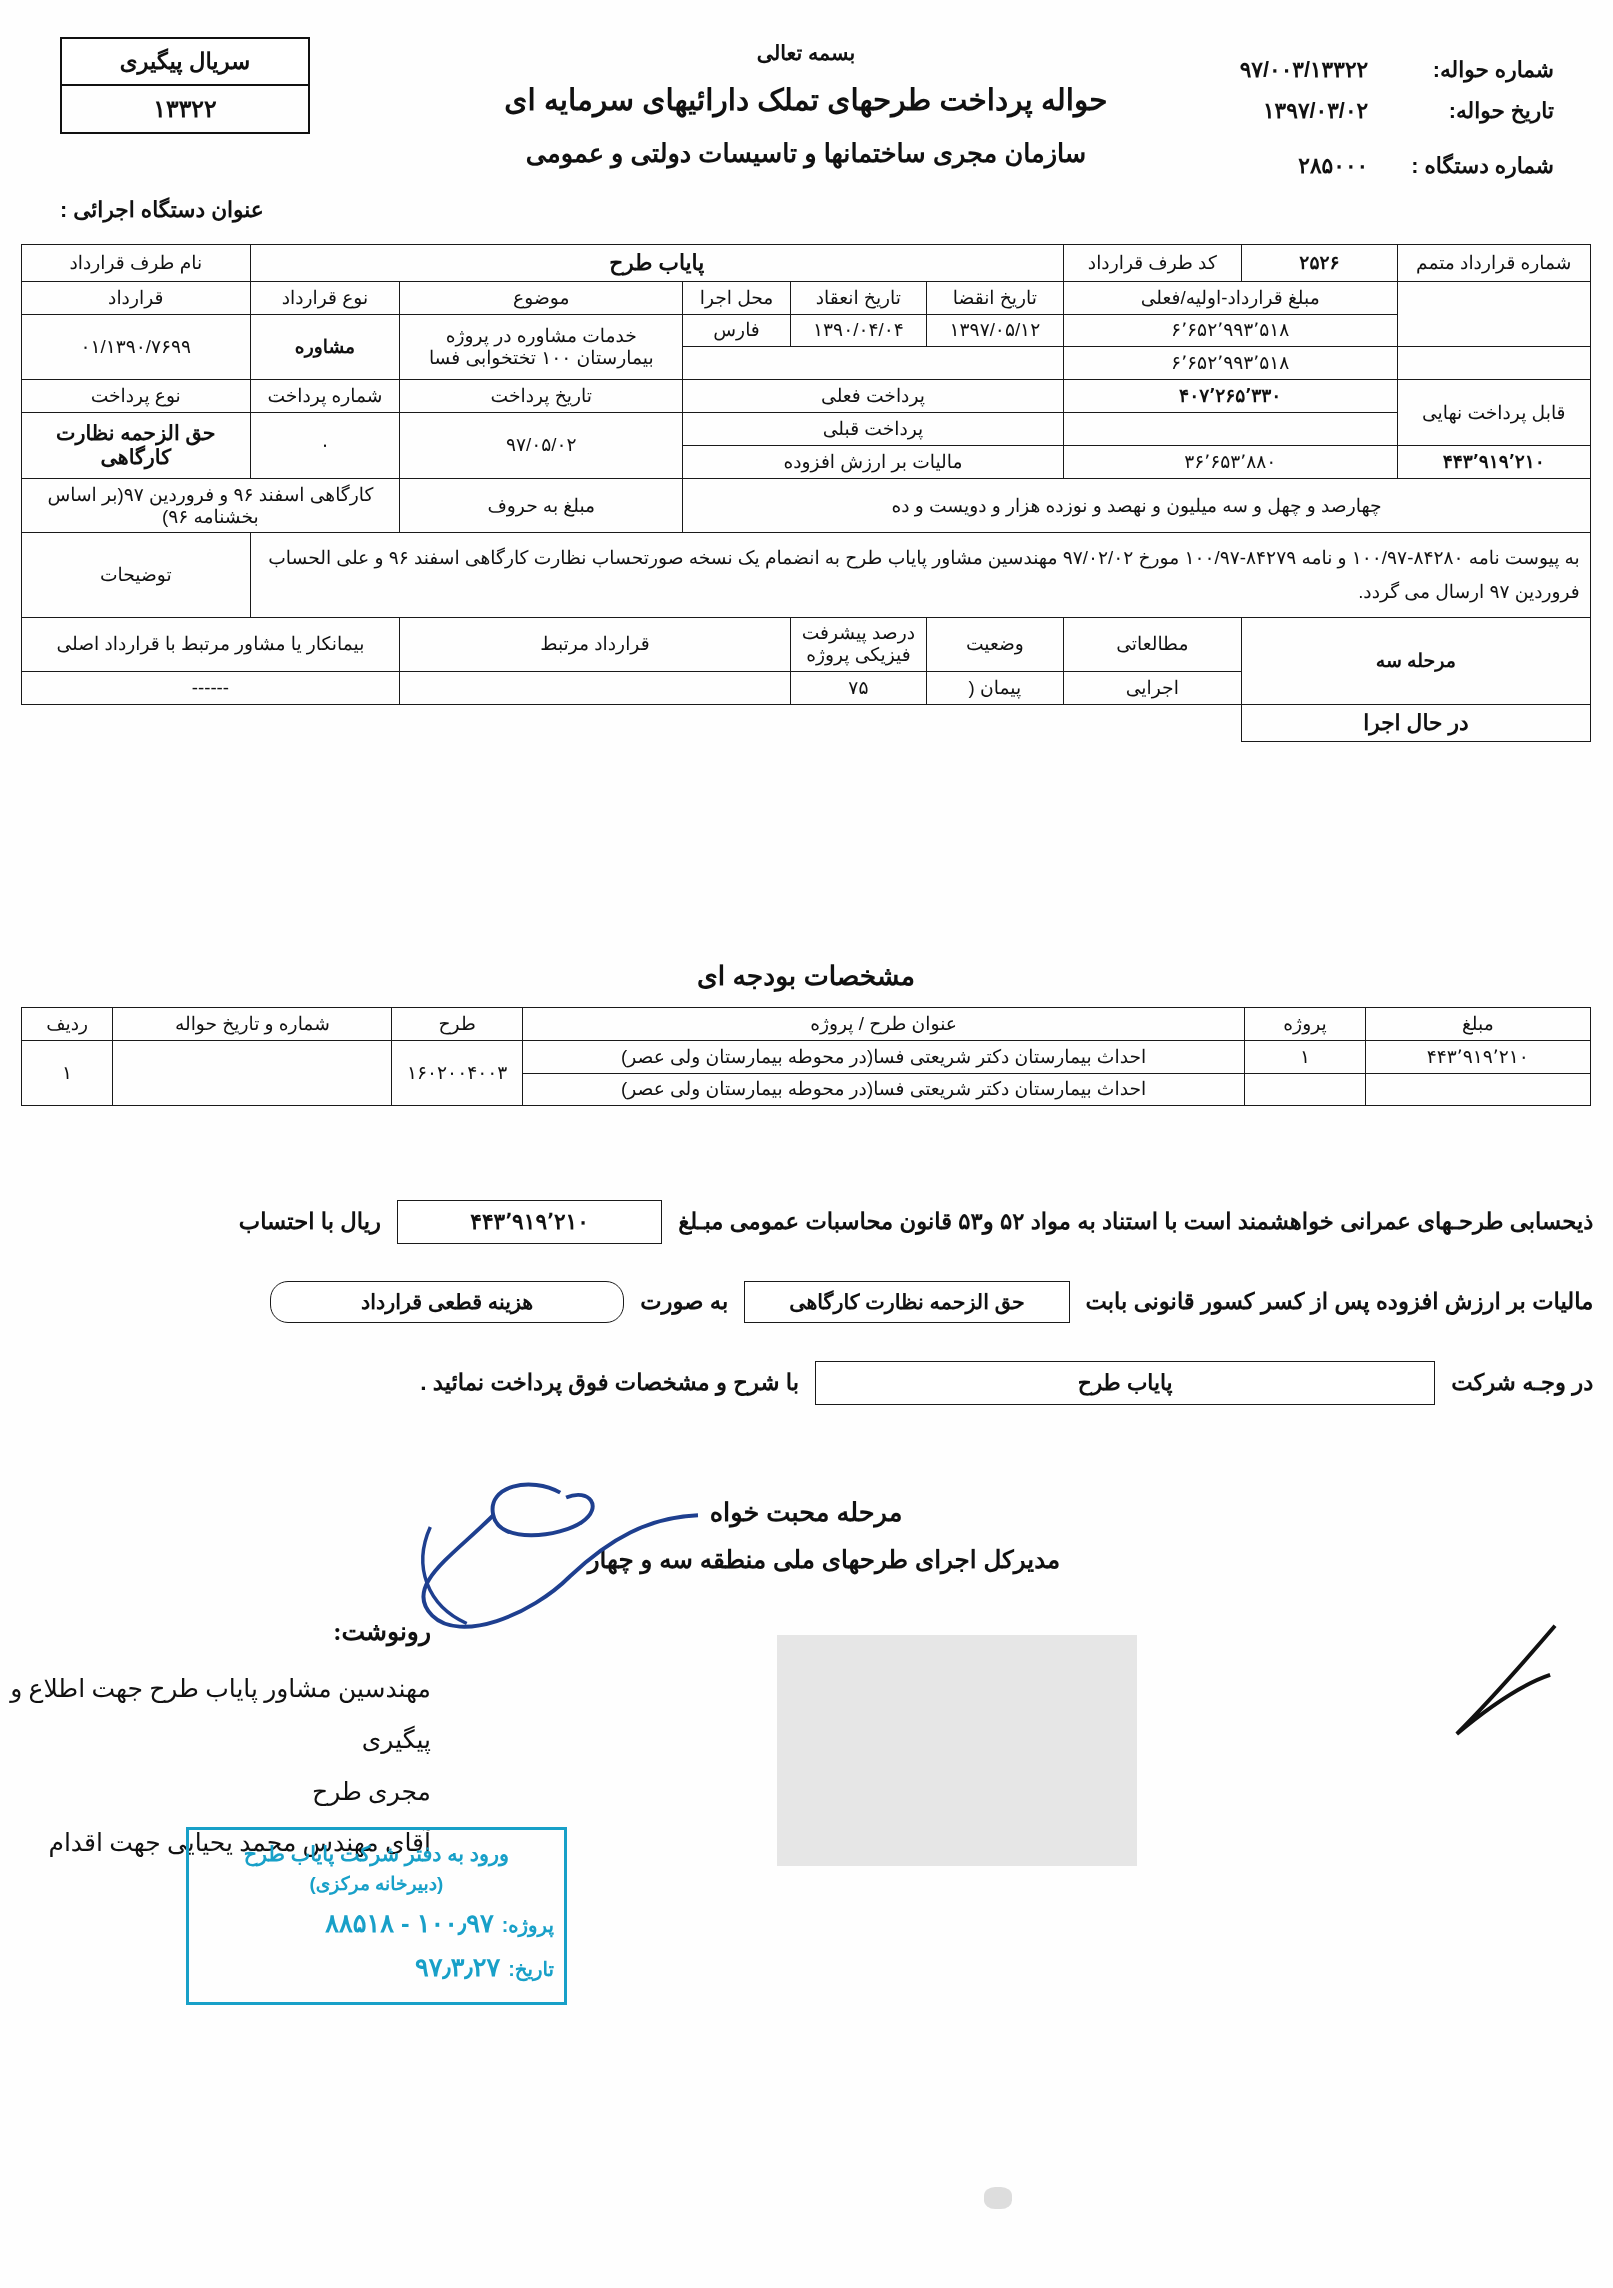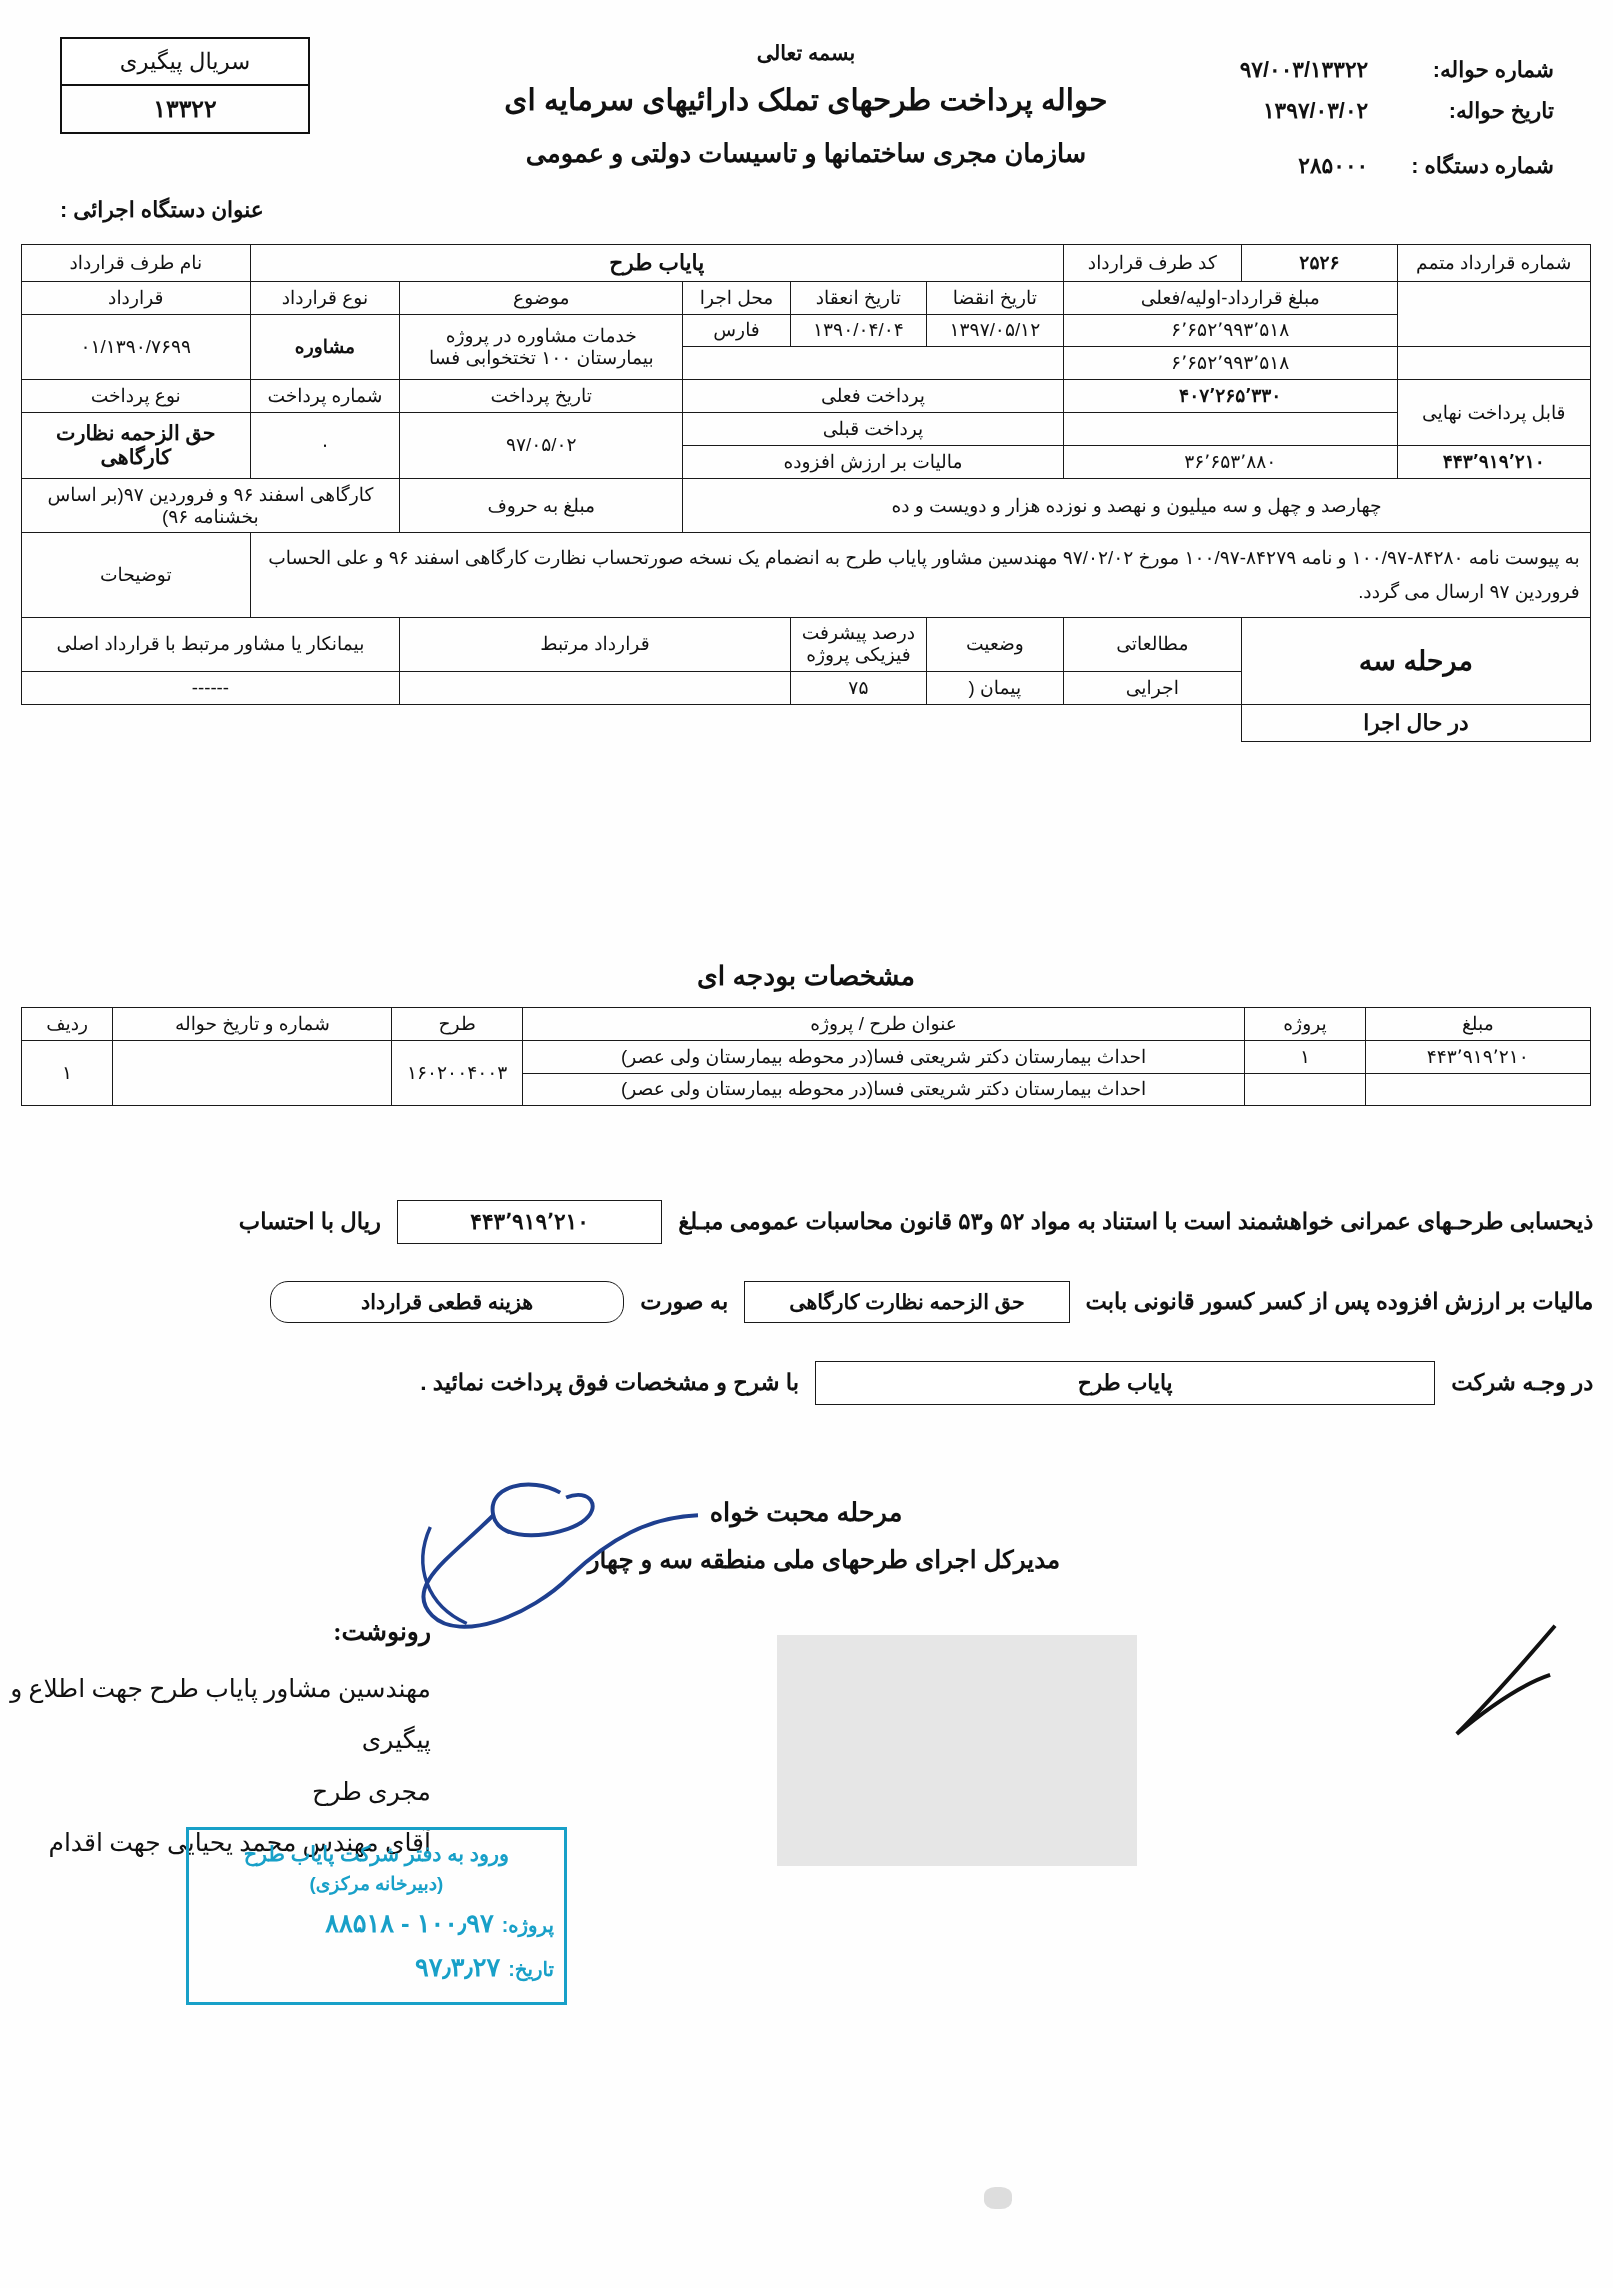--- a/index.html
+++ b/index.html
@@ -37,21 +37,21 @@
   .hdr-center .basmalah { font-size: 20.7px; font-weight: bold; margin-bottom: 17.7px;}
   .hdr-center .doc-title { font-size: 29.6px; font-weight: bold; letter-spacing: 0px; }
   .hdr-center .org { font-size: 25.6px; font-weight: bold; margin-top: 21.7px; }
 
   .serial-box {
     top: 37px; left: 61px; width: 246px;
     border: 2px solid #111;
     text-align: center;
   }
   .serial-box .sbl {
-    font-size: 22.7px; font-weight: normal; padding: 8.9px 0; border-bottom: 2px solid #111;
+    font-size: 22.7px; font-weight: bold; padding: 8.9px 0; border-bottom: 2px solid #111;
     background: #fff;
   }
   .serial-box .sval { font-size: 23.6px; font-weight: bold; padding: 8.9px 0; }
 
   .exec-label {
     top: 197px; left: 61px; font-size: 21.7px; font-weight: bold;
   }
 
   
   table.grid {
@@ -221,21 +221,21 @@
         <td class="small">مبلغ به حروف</td>
         <td colspan="2" class="small">کارگاهی اسفند ۹۶ و فروردین ۹۷(بر اساس بخشنامه ۹۶)</td>
       </tr>
 
       <tr>
         <td colspan="8" class="small" style="text-align:right; line-height:1.8; padding:7.9px 9.9px;">به پیوست نامه ۸۴۲۸۰-۱۰۰/۹۷ و نامه ۸۴۲۷۹-۱۰۰/۹۷ مورخ ۹۷/۰۲/۰۲ مهندسین مشاور پایاب طرح به انضمام یک نسخه صورتحساب نظارت کارگاهی اسفند ۹۶ و علی الحساب فروردین ۹۷ ارسال می گردد.</td>
         <td style="width:118px;" class="small">توضیحات</td>
       </tr>
 
       <tr>
-        <td colspan="2" rowspan="2" class="bold" style="font-size:27px;">مرحله سه</td>
+        <td colspan="2" rowspan="2" class="bold" style="font-size:19px;">مرحله سه</td>
         <td class="small">مطالعاتی</td>
         <td class="small">وضعیت</td>
         <td class="xsmall">درصد پیشرفت فیزیکی پروژه</td>
         <td colspan="2" class="small">قرارداد مرتبط</td>
         <td colspan="2" class="small">بیمانکار یا مشاور مرتبط با قرارداد اصلی</td>
       </tr>
       <tr>
         <td class="small">اجرایی</td>
         <td class="small">پیمان (</td>
         <td class="num">۷۵</td>

